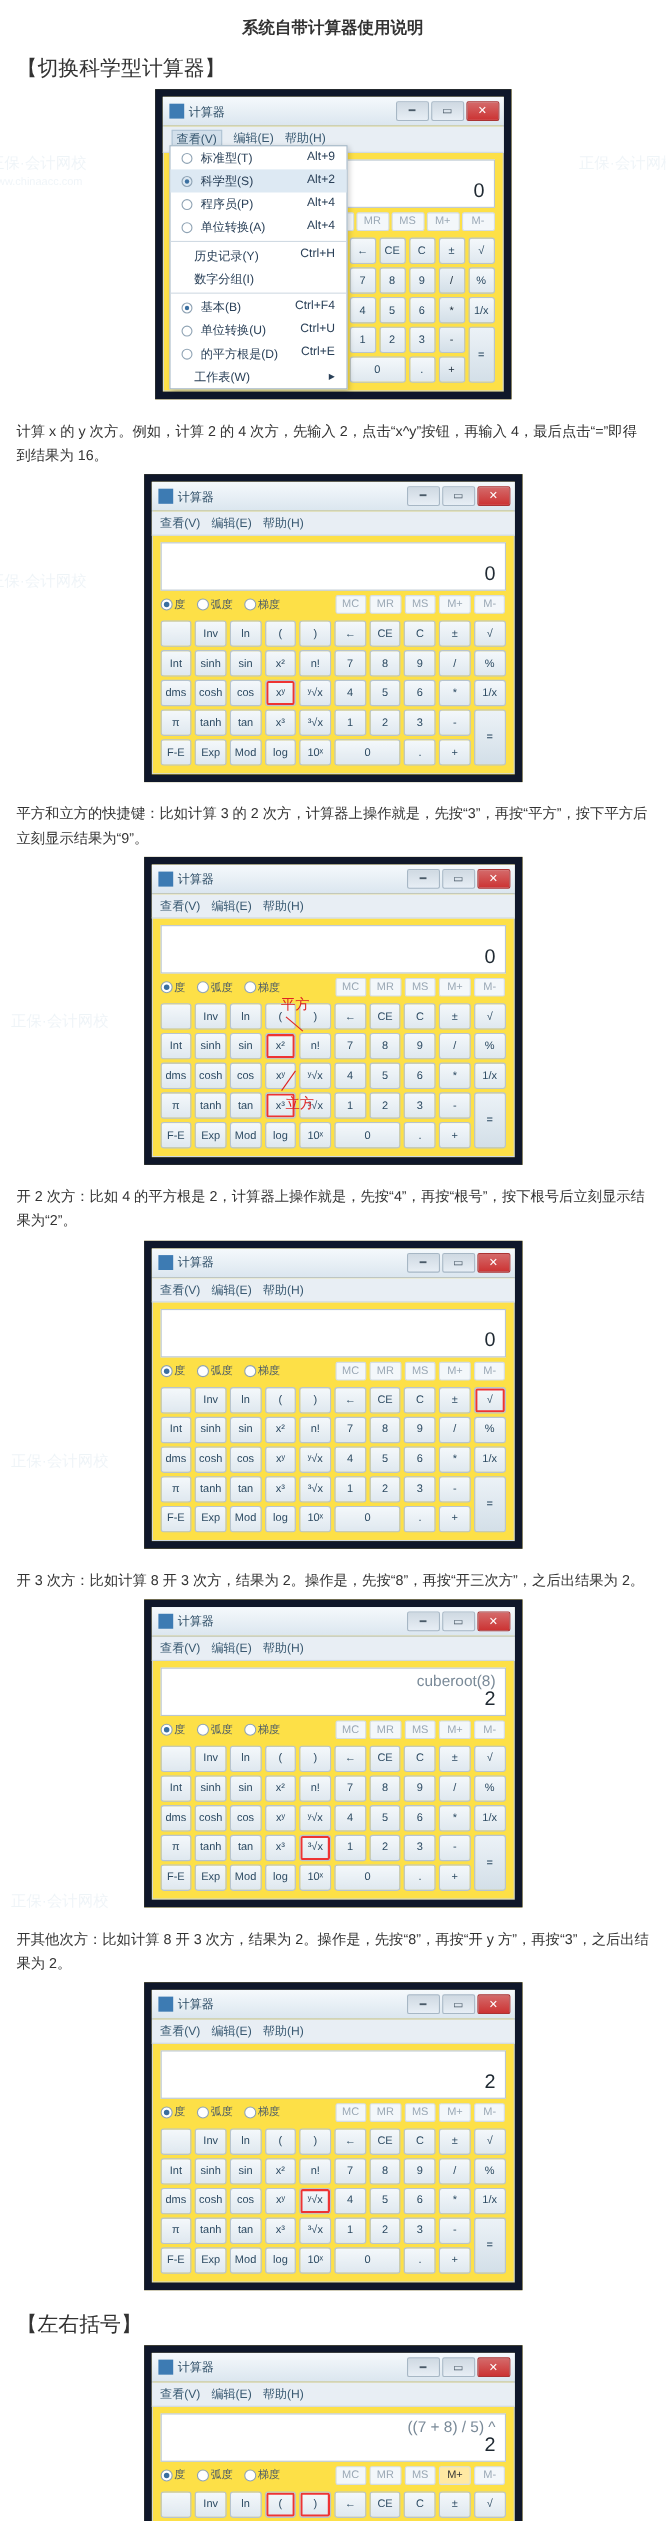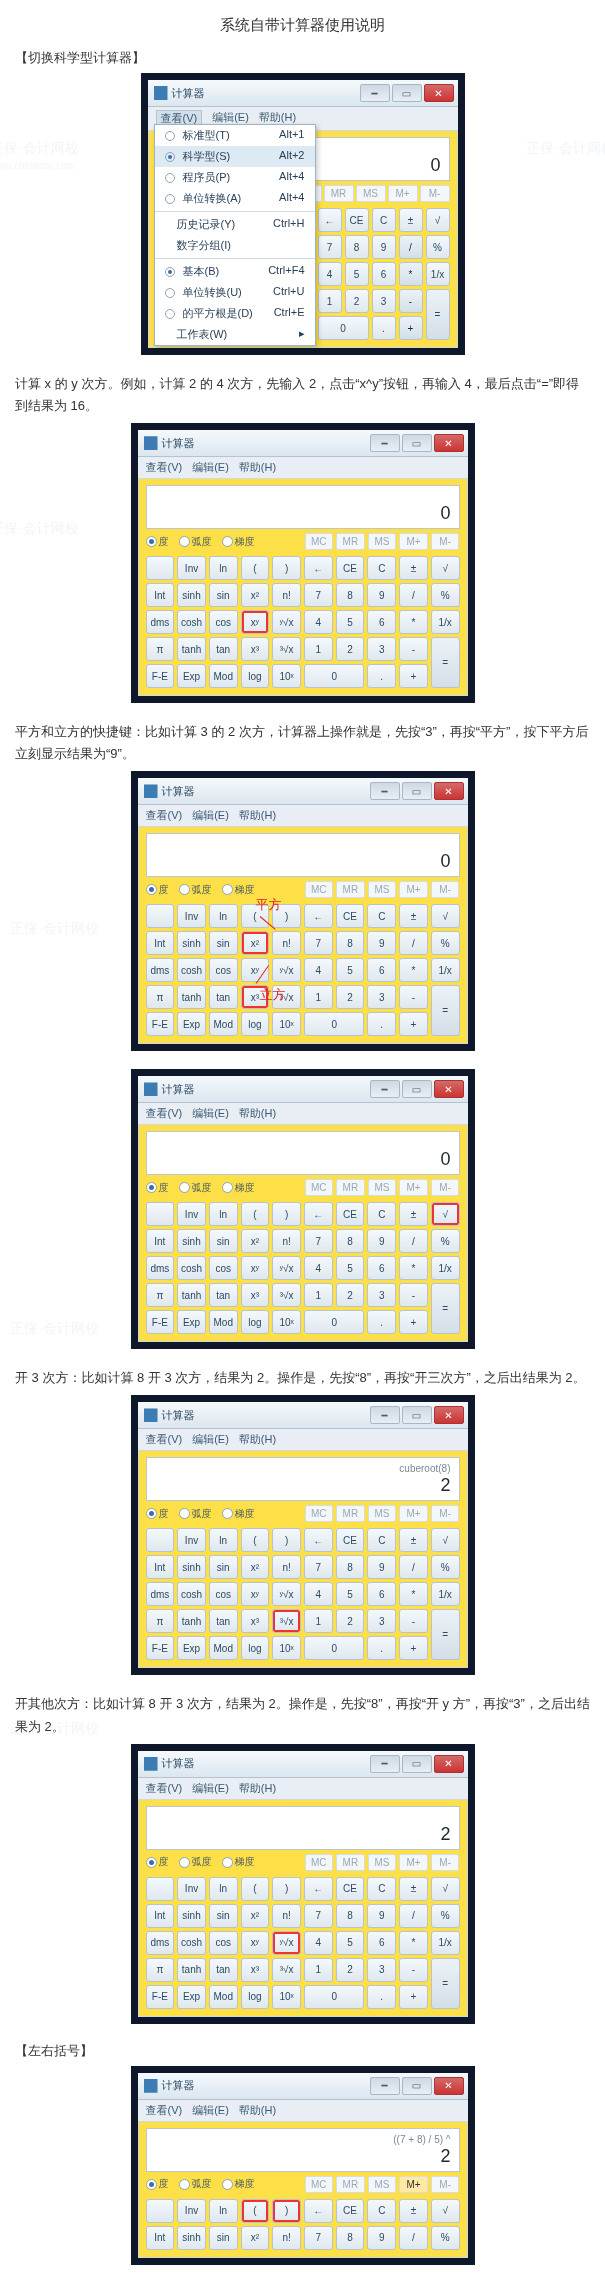--- a/index.html
+++ b/index.html
@@ -10,26 +10,26 @@
     font-size: 12px;
     color: #333;
     width: 605px;
   }
   .page {
     position: relative;
     padding: 10px 15px 30px 15px;
   }
   .title {
     text-align: center;
-    font-weight: normal;
+    font-weight: bold;
     font-size: 15px;
     margin: 6px 0 14px 0;
   }
   .section-header {
-    font-size: 13px;
+    font-size: 19px;
     margin: 10px 0 6px 0;
   }
   .body-text {
     font-size: 13px;
     line-height: 1.7;
     margin: 4px 0 6px 0;
   }
   .calc-wrap {
     display: flex;
     justify-content: center;
@@ -75,21 +75,21 @@
   .display {
     margin: 6px 8px 4px 8px;
     background:#fff;
     border:1px solid #bac6d0;
     padding: 4px 8px;
     text-align: right;
     height: 34px;
     display:flex; flex-direction:column; justify-content:flex-end;
   }
   .display .upper {
-    font-size: 10px; color:#7a8a98; height:12px; line-height:12px;
+    font-size: 14px; color:#7a8a98; height:12px; line-height:12px;
   }
   .display .lower {
     font-size: 18px; color:#202a33;
   }
   .mode-row {
     display:flex; gap:4px; align-items:center;
     margin: 2px 8px; font-size:10px; color:#4a5a68;
   }
   .radio {
     width:9px;height:9px;border:1px solid #8fa3b4;border-radius:50%;display:inline-flex;align-items:center;justify-content:center;margin-right:2px;background:#fff;
@@ -186,21 +186,21 @@
         <span>编辑(E)</span>
         <span>帮助(H)</span>
       </div>
 
       <div class="dropdown">
         <div class="dd-item">
             <span class="dd-left">
               <span class="dd-radio"></span>
               <span>标准型(T)</span>
             </span>
-            <span>Alt+1</span>
+            <span>Alt+9</span>
           </div>
         <div class="dd-item sel">
             <span class="dd-left">
               <span class="dd-radio on"></span>
               <span>科学型(S)</span>
             </span>
             <span>Alt+2</span>
           </div>
         <div class="dd-item">
             <span class="dd-left">
@@ -496,20 +496,21 @@
           <span class="k">.</span>
           <span class="k">+</span>
         </div>
         <span class="anno" style="top: 118px; left: 118px; text-align: center;">平方</span>
         <span class="line" style="top: 138px; left: 122px; width: 20px; transform: rotate(40deg);"></span>
         <span class="anno" style="top: 208px; left: 122px;">立方</span>
         <span class="line" style="top: 205px; left: 118px; width: 22px; transform: rotate(-55deg);"></span>
       </div>
     </div>
 
+  <div class="body-text">开 2 次方：比如 4 的平方根是 2，计算器上操作就是，先按“4”，再按“根号”，按下根号后立刻显示结果为“2”。</div>
 
   <div class="calc-wrap">
       <div class="calc-window">
     <div class="titlebar">
       <span class="win-title">
             <span class="win-icon"></span>
             <span>计算器</span>
           </span>
       <span class="win-controls">
         <span class="win-btn">━</span>

